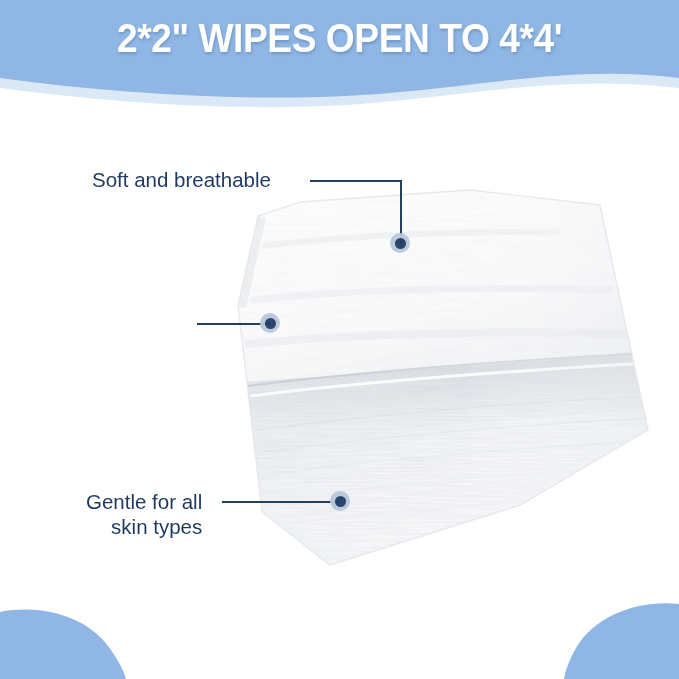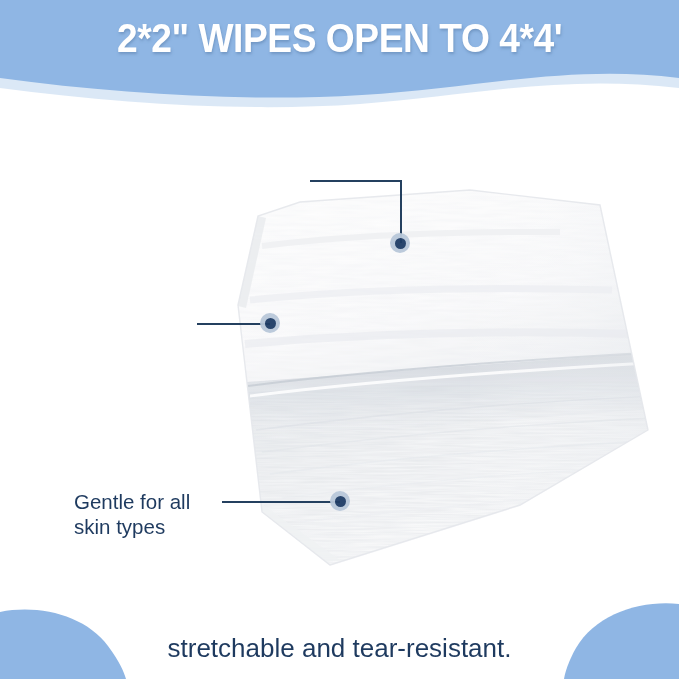--- a/index.html
+++ b/index.html
@@ -173,31 +173,31 @@
       </g>
 
       <path d="M238,306 L258,216 L266,218 L246,308 Z" fill="#e9ebee" opacity="0.8"></path>
 
       <path d="M256,500 L340,560 L300,566 L250,518 Z" fill="#eff1f3" opacity="0.8"></path>
     </g>
 
     <path d="M238,305 L258,216 L300,202 L470,190 L600,205 L648,430 L520,505 L330,565 L262,512 Z" fill="none" stroke="#e4e7eb" stroke-width="1.4" opacity="0.9"></path>
   </svg>
 
+  <div class="callout-label" style="left:92px;top:167px;">Soft and breathable</div>
   <div class="leader leader-h" style="left:310px;top:180px;width:91px;"></div>
   <div class="leader leader-v" style="left:400px;top:180px;height:63px;"></div>
   <div class="dot" style="left:390px;top:233px;"></div>
 
   <div class="leader leader-h" style="left:197px;top:323px;width:73px;"></div>
   <div class="dot" style="left:260px;top:313px;"></div>
 
-  <div class="callout-label" style="left:74px;top:489px;text-align:left;">Gentle for all
+  <div class="callout-label" style="left:86px;top:489px;text-align:right;">Gentle for all
 skin types</div>
   <div class="leader leader-h" style="left:222px;top:501px;width:118px;"></div>
   <div class="dot" style="left:330px;top:491px;"></div>
 
   <svg id="footer-shapes" viewBox="0 0 679 119">
     <path d="M0,52 C40,44 86,56 108,86 C120,102 124,112 126,119 L0,119 Z" fill="#8fb6e4"></path>
     <path d="M679,44 C640,40 596,54 576,88 C568,102 565,113 564,119 L679,119 Z" fill="#8fb6e4"></path>
   </svg>
-  <div id="footer-text">stretchable and tear-resistant.</div>
 
 </div>
 
 </body></html>

